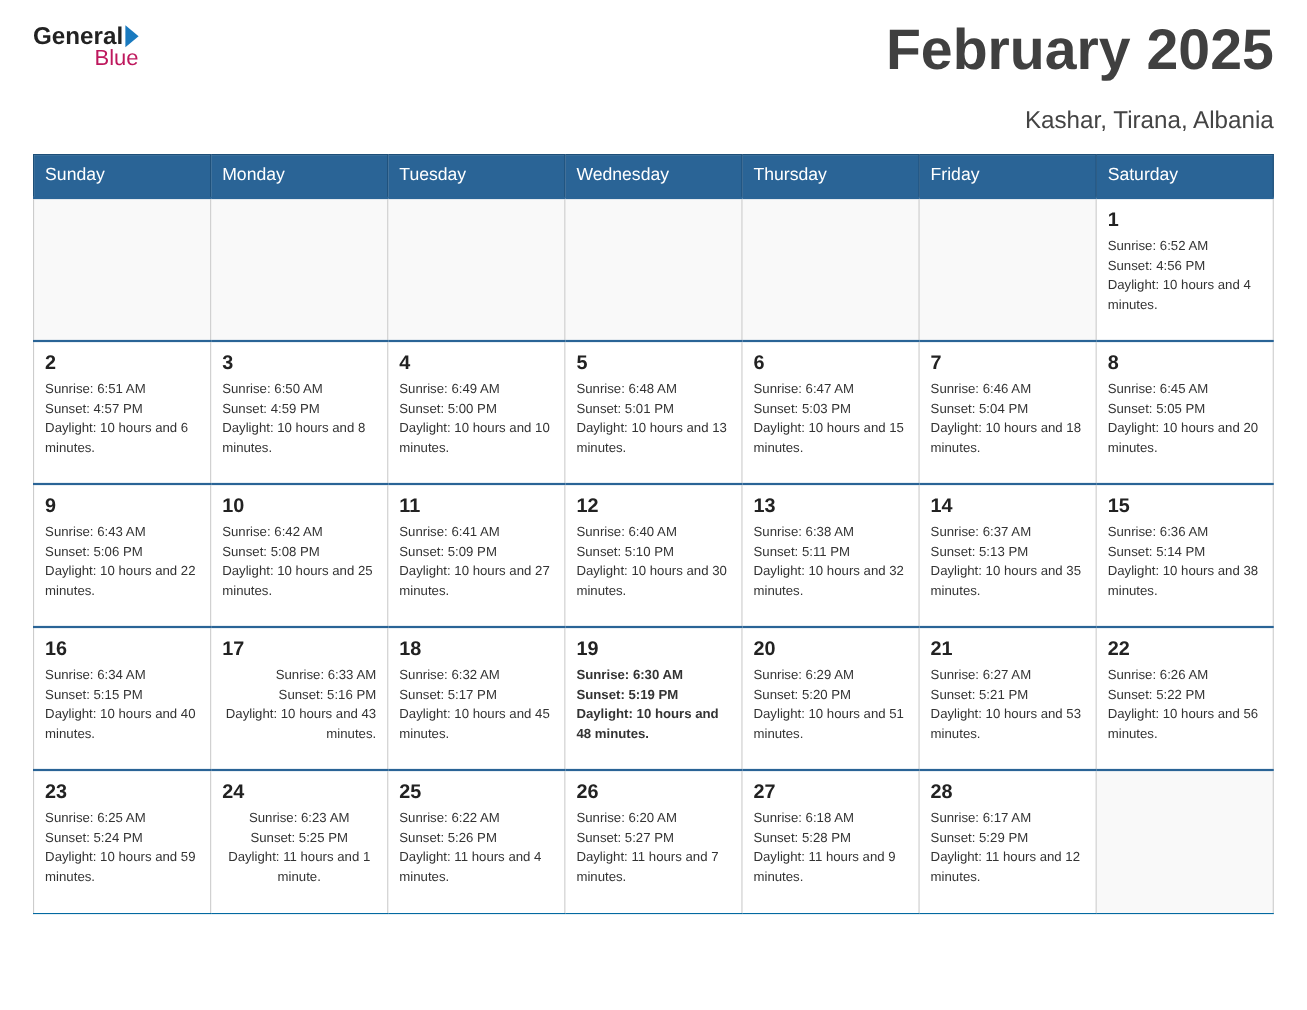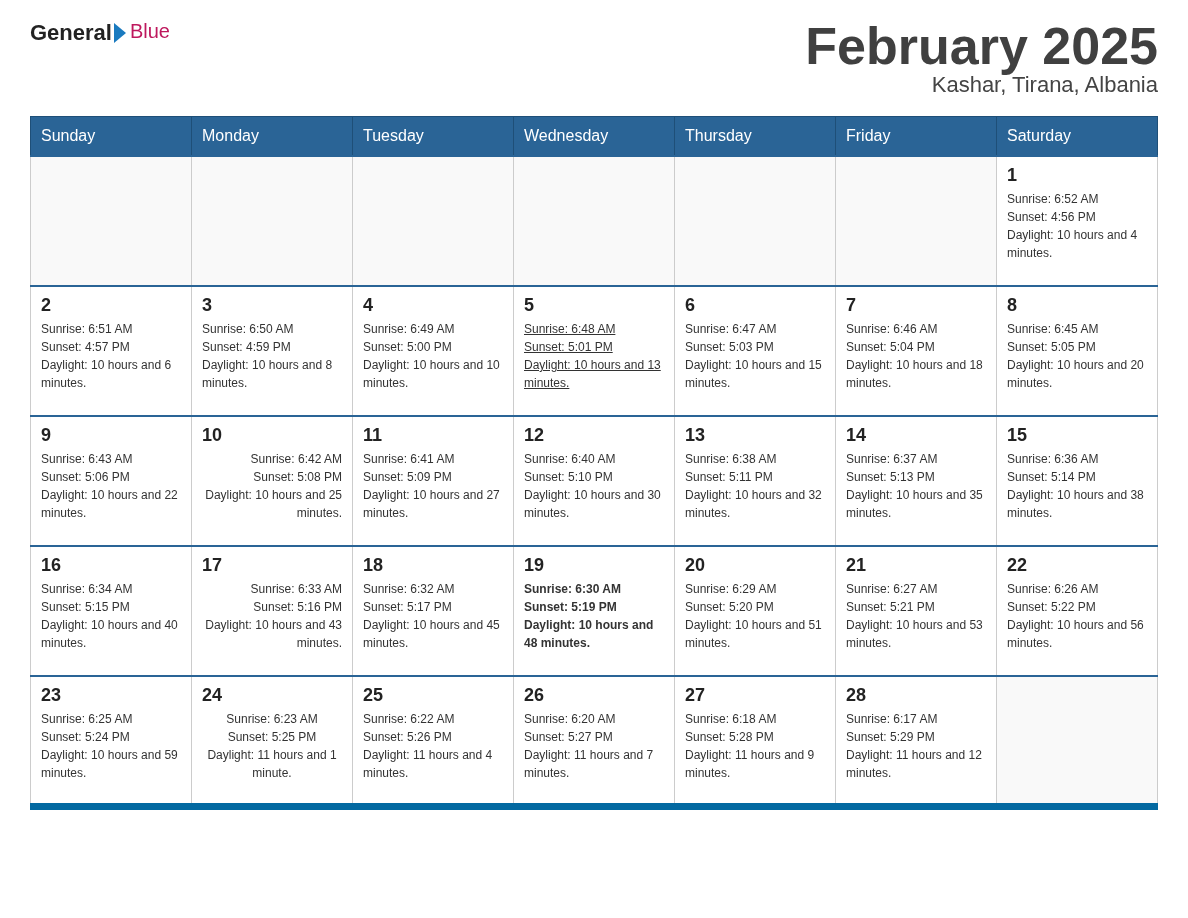--- a/index.html
+++ b/index.html
@@ -12,21 +12,22 @@
       padding: 20px 30px;
     }
     .header {
       display: flex;
       justify-content: space-between;
       align-items: flex-start;
       margin-bottom: 18px;
     }
     .logo {
       display: flex;
-      align-items: center;
+      flex-direction: column;
+      align-items: flex-end;
     }
     .logo-top {
       display: flex;
       align-items: center;
       font-size: 22px;
       font-weight: bold;
       color: #222;
     }
     .logo-arrow {
       display: inline-block;
@@ -49,21 +50,21 @@
     }
     .month-title {
       font-size: 52px;
       font-weight: bold;
       color: #404040;
       line-height: 1;
     }
     .location {
       font-size: 22px;
       color: #444;
-      margin-top: 0;
+      margin-top: 24px;
     }
     .calendar {
       width: 100%;
       border-collapse: collapse;
       border: 1px solid #ccc;
     }
     .calendar th {
       background: #2a6496;
       color: #fff;
       font-size: 16px;
@@ -92,21 +93,21 @@
       color: #333;
       line-height: 1.5;
     }
     .empty-cell {
       background: #f9f9f9;
     }
     tr.week-row td {
       border-top: 2px solid #2a6496;
     }
     .last-row td {
-      border-bottom: 7px solid #0369a1;
+      border-bottom: 1px solid #0369a1;
     }
   </style>
 </head>
 <body>
 
 <div class="header">
   <div class="logo">
     <div class="logo-top">
       <span>General</span>
       <span class="logo-arrow"></span>
@@ -160,21 +161,21 @@
 Daylight: 10 hours and 8 minutes.</div>
         </td>
         <td>
           <div class="day-number">4</div>
           <div class="day-info" style="white-space: pre-line;">Sunrise: 6:49 AM
 Sunset: 5:00 PM
 Daylight: 10 hours and 10 minutes.</div>
         </td>
         <td>
           <div class="day-number">5</div>
-          <div class="day-info" style="white-space: pre-line; text-decoration: underline;">Sunrise: 6:48 AM
+          <div class="day-info" style="white-space: pre-line;">Sunrise: 6:48 AM
 Sunset: 5:01 PM
 Daylight: 10 hours and 13 minutes.</div>
         </td>
         <td>
           <div class="day-number">6</div>
           <div class="day-info" style="white-space: pre-line;">Sunrise: 6:47 AM
 Sunset: 5:03 PM
 Daylight: 10 hours and 15 minutes.</div>
         </td>
         <td>
@@ -192,21 +193,21 @@
       </tr>
       <tr class="week-row">
         <td>
           <div class="day-number">9</div>
           <div class="day-info" style="white-space: pre-line;">Sunrise: 6:43 AM
 Sunset: 5:06 PM
 Daylight: 10 hours and 22 minutes.</div>
         </td>
         <td>
           <div class="day-number">10</div>
-          <div class="day-info" style="white-space: pre-line; text-align: right;">Sunrise: 6:42 AM
+          <div class="day-info" style="white-space: pre-line;">Sunrise: 6:42 AM
 Sunset: 5:08 PM
 Daylight: 10 hours and 25 minutes.</div>
         </td>
         <td>
           <div class="day-number">11</div>
           <div class="day-info" style="white-space: pre-line;">Sunrise: 6:41 AM
 Sunset: 5:09 PM
 Daylight: 10 hours and 27 minutes.</div>
         </td>
         <td>

